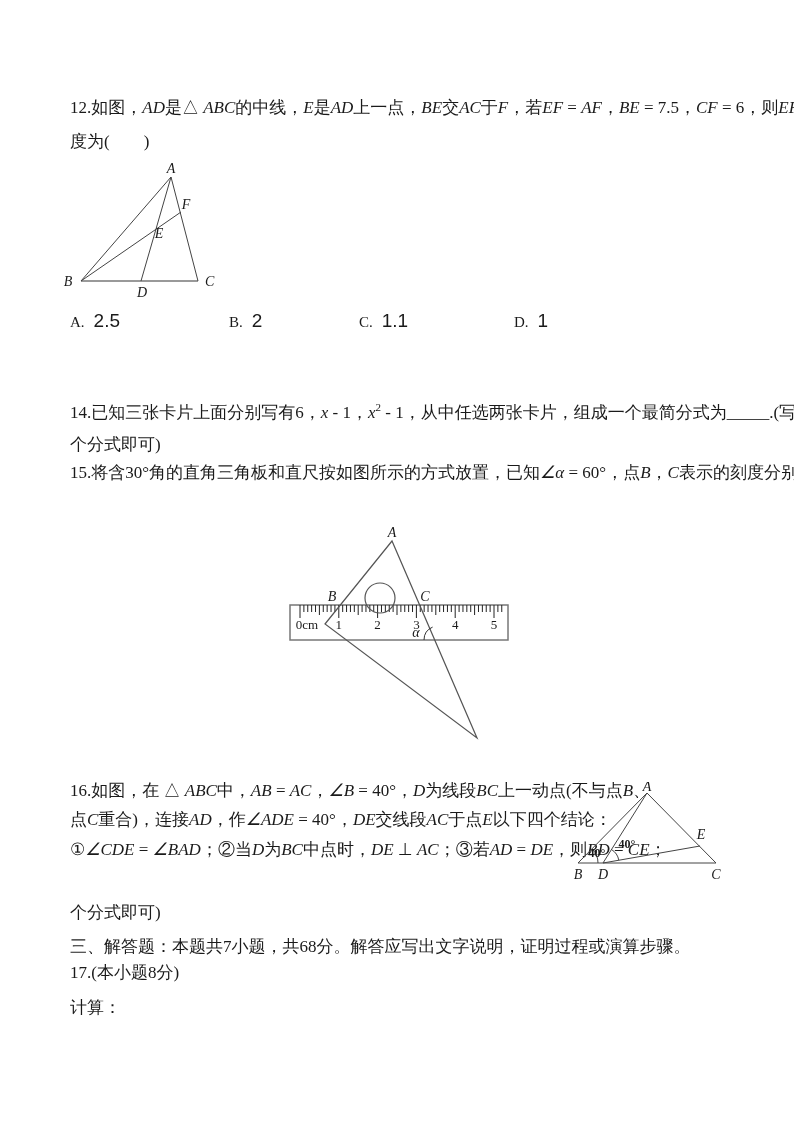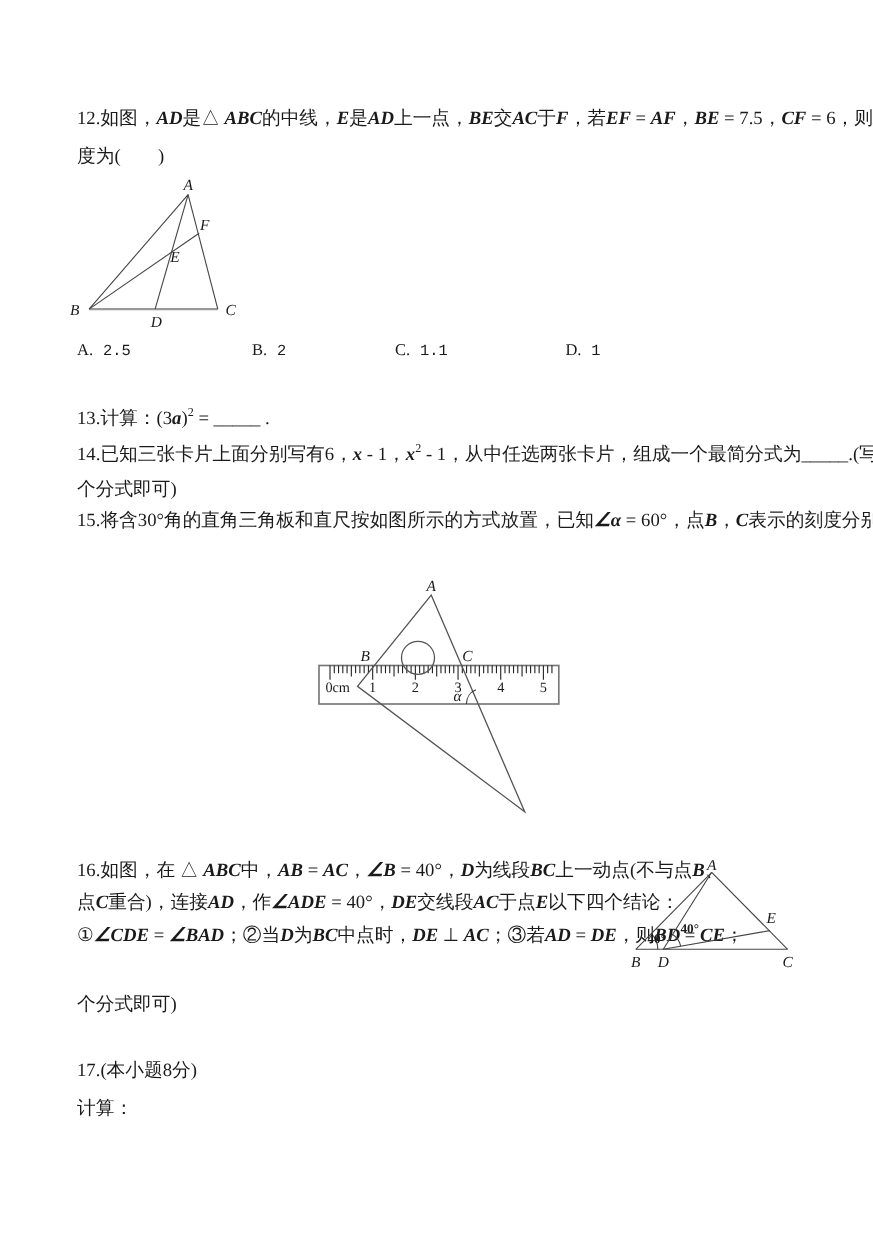--- a/index.html
+++ b/index.html
@@ -13,26 +13,26 @@
     font-family:"Liberation Serif",serif;
   }
   .line{
     position:absolute;
     left:70px;
     white-space:nowrap;
     font-size:17px;
     line-height:22px;
   }
   .run-cn{font-family:"Liberation Serif",serif;}
-  .run-m{font-family:"Liberation Serif",serif;font-style:italic;font-weight:bold;}
+  .run-m{font-family:"Liberation Serif",serif;font-style:italic;}
   .run-b{font-family:"Liberation Serif",serif;font-weight:normal;}
   .run-sup{font-family:"Liberation Serif",serif;vertical-align:super;font-size:11px;line-height:0;}
   .opt{position:absolute;top:310px;white-space:nowrap;}
   .opt-label{font-size:15px;font-family:"Liberation Serif",serif;}
-  .opt-value{font-size:14px;font-family:Liberation Mono, monospace;margin-left:9px;}
+  .opt-value{font-size:19px;font-family:Liberation Sans, sans-serif;margin-left:9px;}
   .fig{position:absolute;}
   svg text{font-family:"Liberation Serif",serif;fill:#1a1a1a;}
   svg .lbl{font-style:italic;font-size:14px;}
   svg .ang{font-size:12px;font-weight:bold;}
   svg .tickline{stroke:#222;stroke-width:1;}
   svg .rulnum{font-size:13px;}
 </style>
 </head>
 <body>
 
@@ -64,21 +64,20 @@
     <span class="opt-label">B.</span><span class="opt-value">2</span>
   </div>
   <div class="opt" style="left:359px">
     <span class="opt-label">C.</span><span class="opt-value">1.1</span>
   </div>
   <div class="opt" style="left:514px">
     <span class="opt-label">D.</span><span class="opt-value">1</span>
   </div>
 
 
-  <div class="line" style="top:369px"><span class="run-cn">13.计算：</span><span class="run-cn">(3</span><span class="run-m">a</span><span class="run-cn">)</span><span class="run-sup">2</span><span class="run-cn"> = </span><span class="run-cn">_____</span><span class="run-cn"> .</span></div>
   <div class="line" style="top:402px"><span class="run-cn">14.已知三张卡片上面分别写有</span><span class="run-b">6</span><span class="run-cn">，</span><span class="run-m">x</span><span class="run-cn"> - 1</span><span class="run-cn">，</span><span class="run-m">x</span><span class="run-sup">2</span><span class="run-cn"> - 1</span><span class="run-cn">，从中任选两张卡片，组成一个最简分式为</span><span class="run-cn">_____</span><span class="run-cn">.(写出一</span></div>
   <div class="line" style="top:434px"><span class="run-cn">个分式即可)</span></div>
 
   <div class="line" style="top:462px"><span class="run-cn">15.将含</span><span class="run-b">30°</span><span class="run-cn">角的直角三角板和直尺按如图所示的方式放置，已知</span><span class="run-m">∠α</span><span class="run-cn"> = </span><span class="run-b">60°</span><span class="run-cn">，点</span><span class="run-m">B</span><span class="run-cn">，</span><span class="run-m">C</span><span class="run-cn">表示的刻度分别为</span></div>
 
   <svg class="fig" style="left:285px;top:525px" width="235" height="222" viewBox="0 0 235 222">
 
     <rect x="5" y="80" width="218" height="35" fill="none" stroke="#777" stroke-width="1.5"></rect>
     <g id="ruler-ticks">
         <line x1="15" y1="80" x2="15" y2="93" class="tickline"></line>
@@ -173,17 +172,18 @@
     </g>
     <text class="lbl" x="82" y="9" text-anchor="middle">A</text>
     <text class="lbl" x="13" y="97" text-anchor="middle">B</text>
     <text class="lbl" x="38" y="97" text-anchor="middle">D</text>
     <text class="lbl" x="151" y="97" text-anchor="middle">C</text>
     <text class="lbl" x="136" y="57" text-anchor="middle">E</text>
     <text class="ang" x="32" y="75" text-anchor="middle">40°</text>
     <text class="ang" x="62" y="66" text-anchor="middle">40°</text>
   </svg>
 
+  <div class="line" style="top:936px"><span class="run-cn">三、解答题：本题共</span><span class="run-b">7</span><span class="run-cn">小题，共</span><span class="run-b">68</span><span class="run-cn">分。解答应写出文字说明，证明过程或演算步骤。</span></div>
 
   <div class="line" style="top:962px"><span class="run-cn">17.(本小题</span><span class="run-b">8</span><span class="run-cn">分)</span></div>
   <div class="line" style="top:997px"><span class="run-cn">计算：</span></div>
 
 </div>
 
 </body></html>

